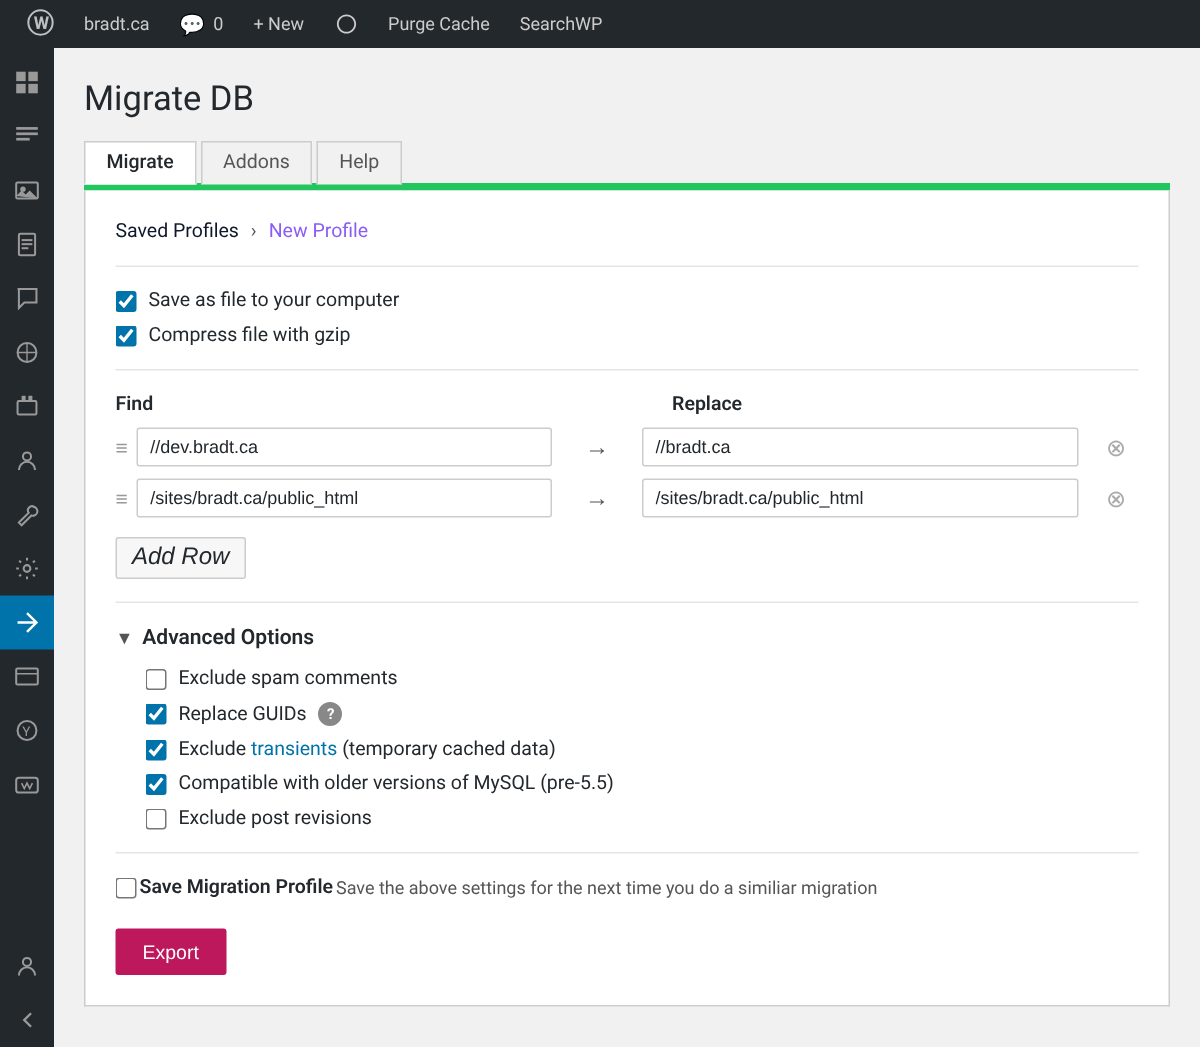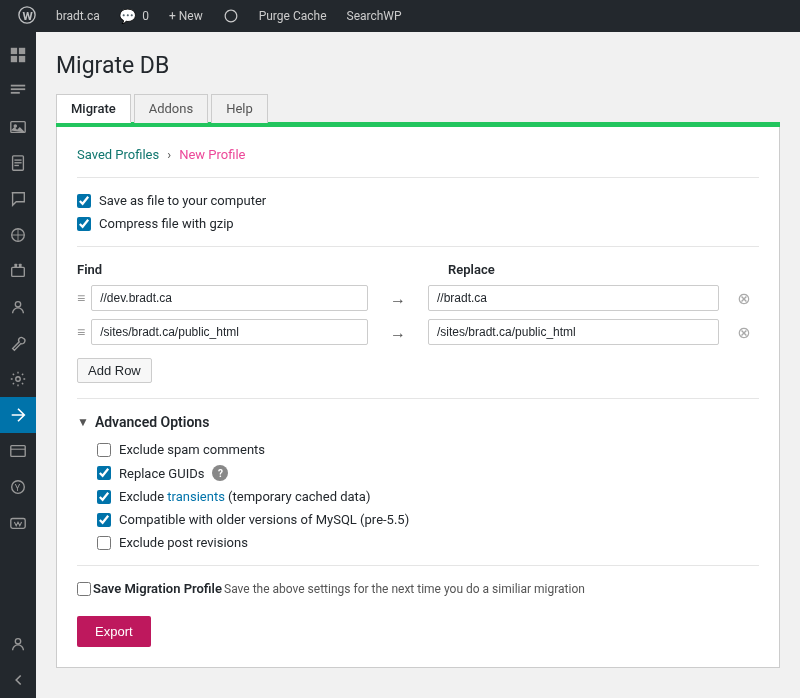--- a/index.html
+++ b/index.html
@@ -27,41 +27,41 @@
     
     .tabs { display: flex; gap: 0; margin-bottom: 0; border-bottom: 5px solid #22c55e; }
     .tab { padding: 6px 14px; background: #f1f1f1; border: 1px solid #ccc; border-bottom: none; cursor: pointer; font-size: 13px; color: #555; margin-right: 3px; margin-bottom: -1px; }
     .tab.active { background: #fff; border-bottom: 1px solid #fff; color: #23282d; font-weight: 500; }
 
     
     .tab-content { background: #fff; border: 1px solid #ccc; border-top: none; padding: 20px; }
 
     
     .breadcrumb { display: flex; align-items: center; gap: 8px; margin-bottom: 15px; font-size: 13px; }
-    .breadcrumb-link { color: #0f766e; text-decoration: none; cursor: pointer; text-align: right; }
+    .breadcrumb-link { color: #0f172a; text-decoration: none; cursor: pointer; text-align: right; }
     .breadcrumb-separator { color: #555; }
-    .breadcrumb-current { color: #ec4899; }
+    .breadcrumb-current { color: #8b5cf6; }
 
     
     .divider { border: none; border-top: 1px solid #e5e5e5; margin: 15px 0; }
 
     
     .checkbox-row { display: flex; align-items: center; gap: 8px; margin-bottom: 8px; font-size: 13px; color: #23282d; }
     .checkbox-row input[type="checkbox"] { width: 14px; height: 14px; accent-color: #0073aa; cursor: pointer; }
 
     
     .find-replace-section { margin: 15px 0; }
     .find-replace-header { display: grid; grid-template-columns: 1fr 40px 1fr; gap: 10px; margin-bottom: 8px; }
     .find-replace-label { font-size: 13px; font-weight: 600; color: #23282d; }
     .find-replace-row { display: grid; grid-template-columns: 1fr 40px 1fr 30px; gap: 10px; align-items: center; margin-bottom: 8px; }
     .drag-handle { color: #999; cursor: grab; font-size: 14px; display: flex; align-items: center; }
     .fr-input { width: 100%; border: 1px solid #ccc; padding: 5px 8px; font-size: 12px; color: #23282d; border-radius: 2px; outline: none; }
     .arrow-cell { display: flex; align-items: center; justify-content: center; color: #555; font-size: 16px; }
     .remove-btn { display: flex; align-items: center; justify-content: center; color: #aaa; cursor: pointer; font-size: 16px; }
-    .add-row-btn { background: #f7f7f7; border: 1px solid #ccc; padding: 4px 10px; font-size: 13px; cursor: pointer; border-radius: 2px; color: #23282d; margin-top: 5px; }
+    .add-row-btn { background: #f7f7f7; border: 1px solid #ccc; padding: 4px 10px; font-size: 16px; cursor: pointer; border-radius: 2px; color: #23282d; margin-top: 5px; font-style: italic; }
 
     
     .advanced-options { margin: 15px 0; }
     .advanced-toggle { display: flex; align-items: center; gap: 6px; cursor: pointer; font-size: 14px; font-weight: 600; color: #23282d; margin-bottom: 12px; }
     .advanced-toggle .triangle { color: #555; font-size: 12px; }
     .advanced-content { padding-left: 20px; }
     .adv-option { display: flex; align-items: center; gap: 8px; margin-bottom: 8px; font-size: 13px; color: #23282d; }
     .adv-option input[type="checkbox"] { width: 14px; height: 14px; accent-color: #0073aa; cursor: pointer; }
     .help-icon { display: inline-flex; align-items: center; justify-content: center; width: 16px; height: 16px; background: #888; color: #fff; border-radius: 50%; font-size: 10px; cursor: pointer; font-weight: bold; }
     .link-text { color: #0073aa; text-decoration: none; cursor: pointer; }

